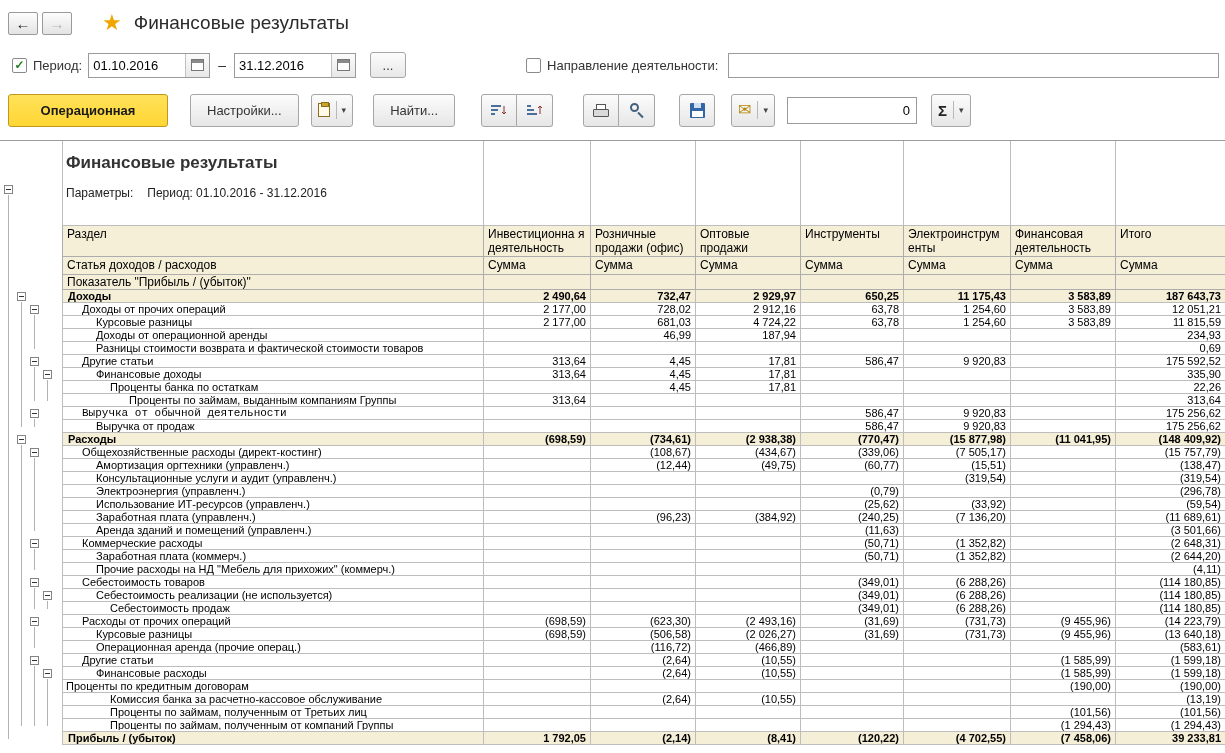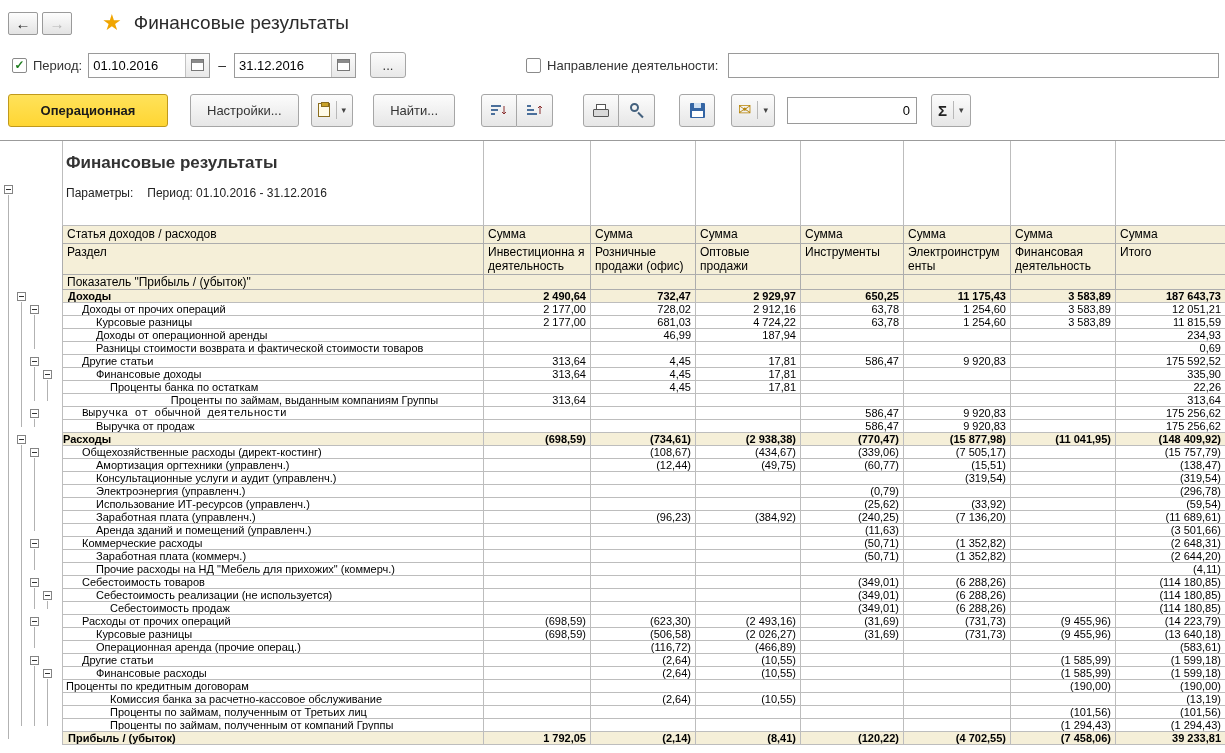--- a/index.html
+++ b/index.html
@@ -244,39 +244,39 @@
           </div>
         </td>
         <td class="ghost"></td>
           <td class="ghost"></td>
         <td class="ghost"></td>
           <td class="ghost"></td>
         <td class="ghost"></td>
           <td class="ghost"></td>
         <td class="ghost"></td>
       </tr>
+      <tr class="hdr hdr1">
+        <td>Раздел</td>
+        <td>Инвестиционна я деятельность</td>
+        <td>Розничные продажи (офис)</td>
+        <td>Оптовые продажи</td>
+        <td>Инструменты</td>
+        <td>Электроинструм енты</td>
+        <td>Финансовая деятельность</td>
+        <td>Итого</td>
+      </tr>
       <tr class="hdr hdr2">
         <td>Статья доходов / расходов</td>
         <td>Сумма</td>
         <td>Сумма</td>
         <td>Сумма</td>
         <td>Сумма</td>
         <td>Сумма</td>
         <td>Сумма</td>
         <td>Сумма</td>
-      </tr>
-      <tr class="hdr hdr1">
-        <td>Раздел</td>
-        <td>Инвестиционна я деятельность</td>
-        <td>Розничные продажи (офис)</td>
-        <td>Оптовые продажи</td>
-        <td>Инструменты</td>
-        <td>Электроинструм енты</td>
-        <td>Финансовая деятельность</td>
-        <td>Итого</td>
       </tr>
       <tr class="hdr hdr3">
         <td>Показатель "Прибыль / (убыток)"</td>
         <td></td>
           <td></td>
         <td></td>
           <td></td>
         <td></td>
           <td></td>
         <td></td>
@@ -355,21 +355,21 @@
           <td class="lbl" style="padding-left: 47px;">Проценты банка по остаткам</td>
           <td class="num"></td>
           <td class="num">4,45</td>
           <td class="num">17,81</td>
           <td class="num"></td>
           <td class="num"></td>
           <td class="num"></td>
           <td class="num">22,26</td>
         </tr>
         <tr>
-          <td class="lbl" style="padding-left: 66px; text-align: center;">Проценты по займам, выданным компаниям Группы</td>
+          <td class="lbl" style="padding-left: 66px;">Проценты по займам, выданным компаниям Группы</td>
           <td class="num">313,64</td>
           <td class="num"></td>
           <td class="num"></td>
           <td class="num"></td>
           <td class="num"></td>
           <td class="num"></td>
           <td class="num">313,64</td>
         </tr>
         <tr>
           <td class="lbl" style="padding-left: 19px; font-family: Liberation Mono, monospace;">Выручка от обычной деятельности</td>
@@ -385,21 +385,21 @@
           <td class="lbl" style="padding-left: 33px;">Выручка от продаж</td>
           <td class="num"></td>
           <td class="num"></td>
           <td class="num"></td>
           <td class="num">586,47</td>
           <td class="num">9 920,83</td>
           <td class="num"></td>
           <td class="num">175 256,62</td>
         </tr>
         <tr class="grp">
-          <td class="lbl" style="padding-left: 0; margin-top: 12px;">Расходы</td>
+          <td class="lbl" style="padding-left: 5px; margin-top: 12px;">Расходы</td>
           <td class="num">(698,59)</td>
           <td class="num">(734,61)</td>
           <td class="num">(2 938,38)</td>
           <td class="num">(770,47)</td>
           <td class="num">(15 877,98)</td>
           <td class="num">(11 041,95)</td>
           <td class="num">(148 409,92)</td>
         </tr>
         <tr>
           <td class="lbl" style="padding-left: 19px;">Общехозяйственные расходы (директ-костинг)</td>

